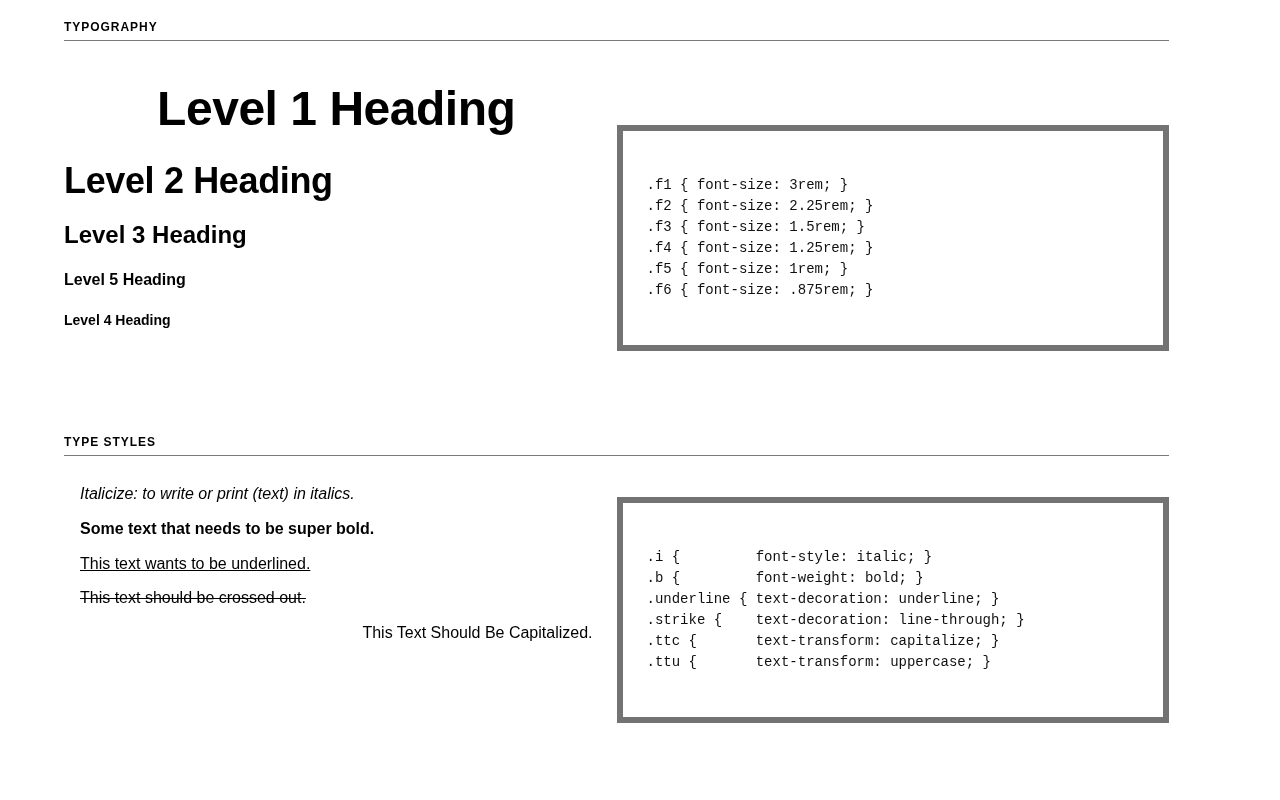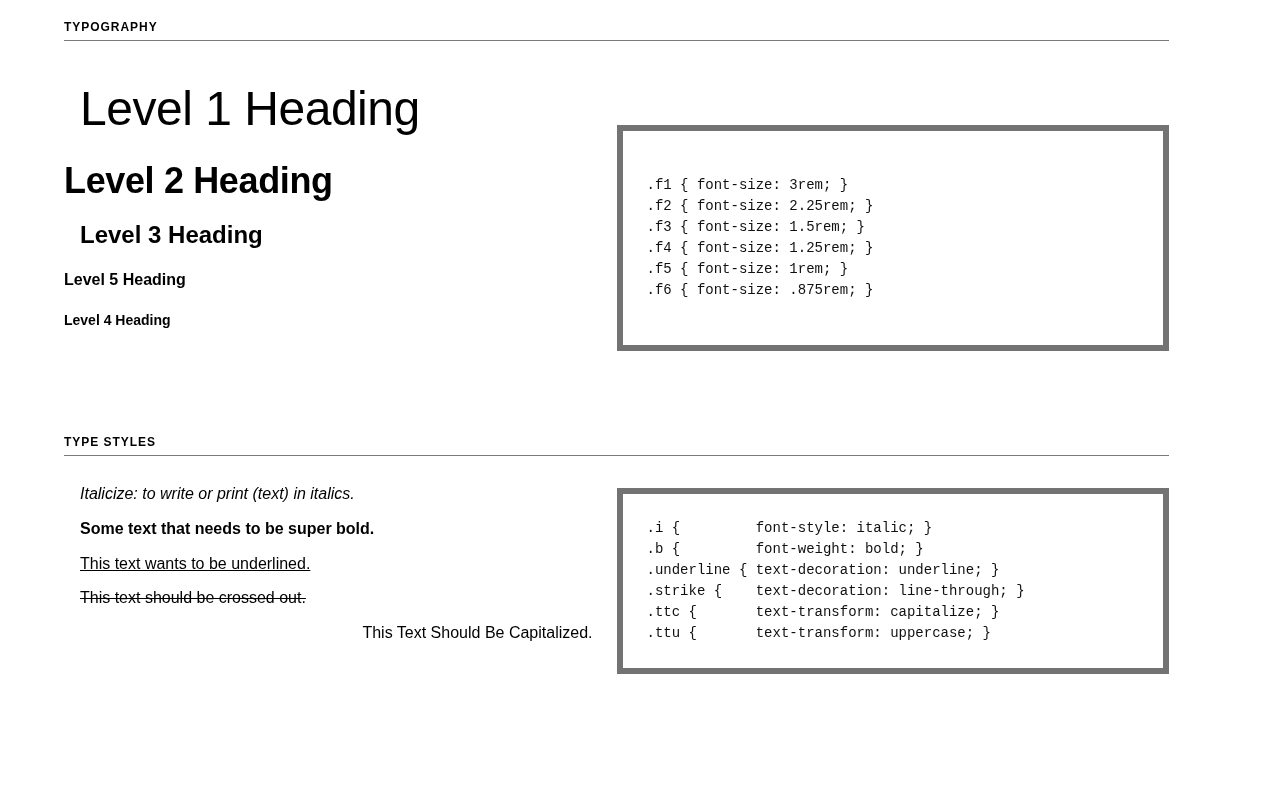--- a/index.html
+++ b/index.html
@@ -32,39 +32,39 @@
     align-items: flex-start;
     gap: 0;
   }
   .left-col {
     flex: 0 0 50%;
     padding-right: 24px;
   }
   .right-col {
     flex: 0 0 50%;
   }
-  .f1 { font-size: 3rem; font-weight: 400; margin: 18px 0 24px 16px; line-height: 1.1; letter-spacing: -0.01em;}
+  .f1 { font-size: 3rem; font-weight: 700; margin: 18px 0 24px 16px; line-height: 1.1; letter-spacing: -0.01em; text-align: center;}
   .f2 { font-size: 2.25rem; font-weight: 800; margin: 0 0 20px 0; line-height: 1.15; letter-spacing: -0.01em;}
-  .f3 { font-size: 1.5rem; font-weight: 700; margin: 0 0 20px 16px; line-height: 1.2;}
+  .f3 { font-size: 1.5rem; font-weight: 700; margin: 0 0 20px 0; line-height: 1.2;}
   .f4 { font-size: 1.25rem; font-weight: 700; margin: 0 0 20px 0; line-height: 1.25;}
   .f5 { font-size: 1rem; font-weight: 700; margin: 0 0 20px 0; line-height: 1.3;}
   .f6 { font-size: .875rem; font-weight: 700; margin: 0 0 20px 0; line-height: 1.35;}
   .code-block {
     border: 6px solid #737373;
     padding: 44px 24px;
     font-family: "SFMono-Regular", Consolas, "Liberation Mono", Menlo, monospace;
     font-size: 14px;
     line-height: 1.5;
     white-space: pre;
     color: #101010;
     margin-top: 60px;
   }
   .code-block.styles-block {
-    margin-top: 4px;
-    padding: 24px 24px;
+    margin-top: 13px;
+    padding: 44px 24px;
   }
   .spacer-lg { height: 70px; }
   .styles-list p {
     margin: 0 0 14px 16px;
     font-size: 16px;
     line-height: 1.3;
   }
   .i { font-style: italic; }
   .b { font-weight: 700; }
   .underline { text-decoration: underline; }

